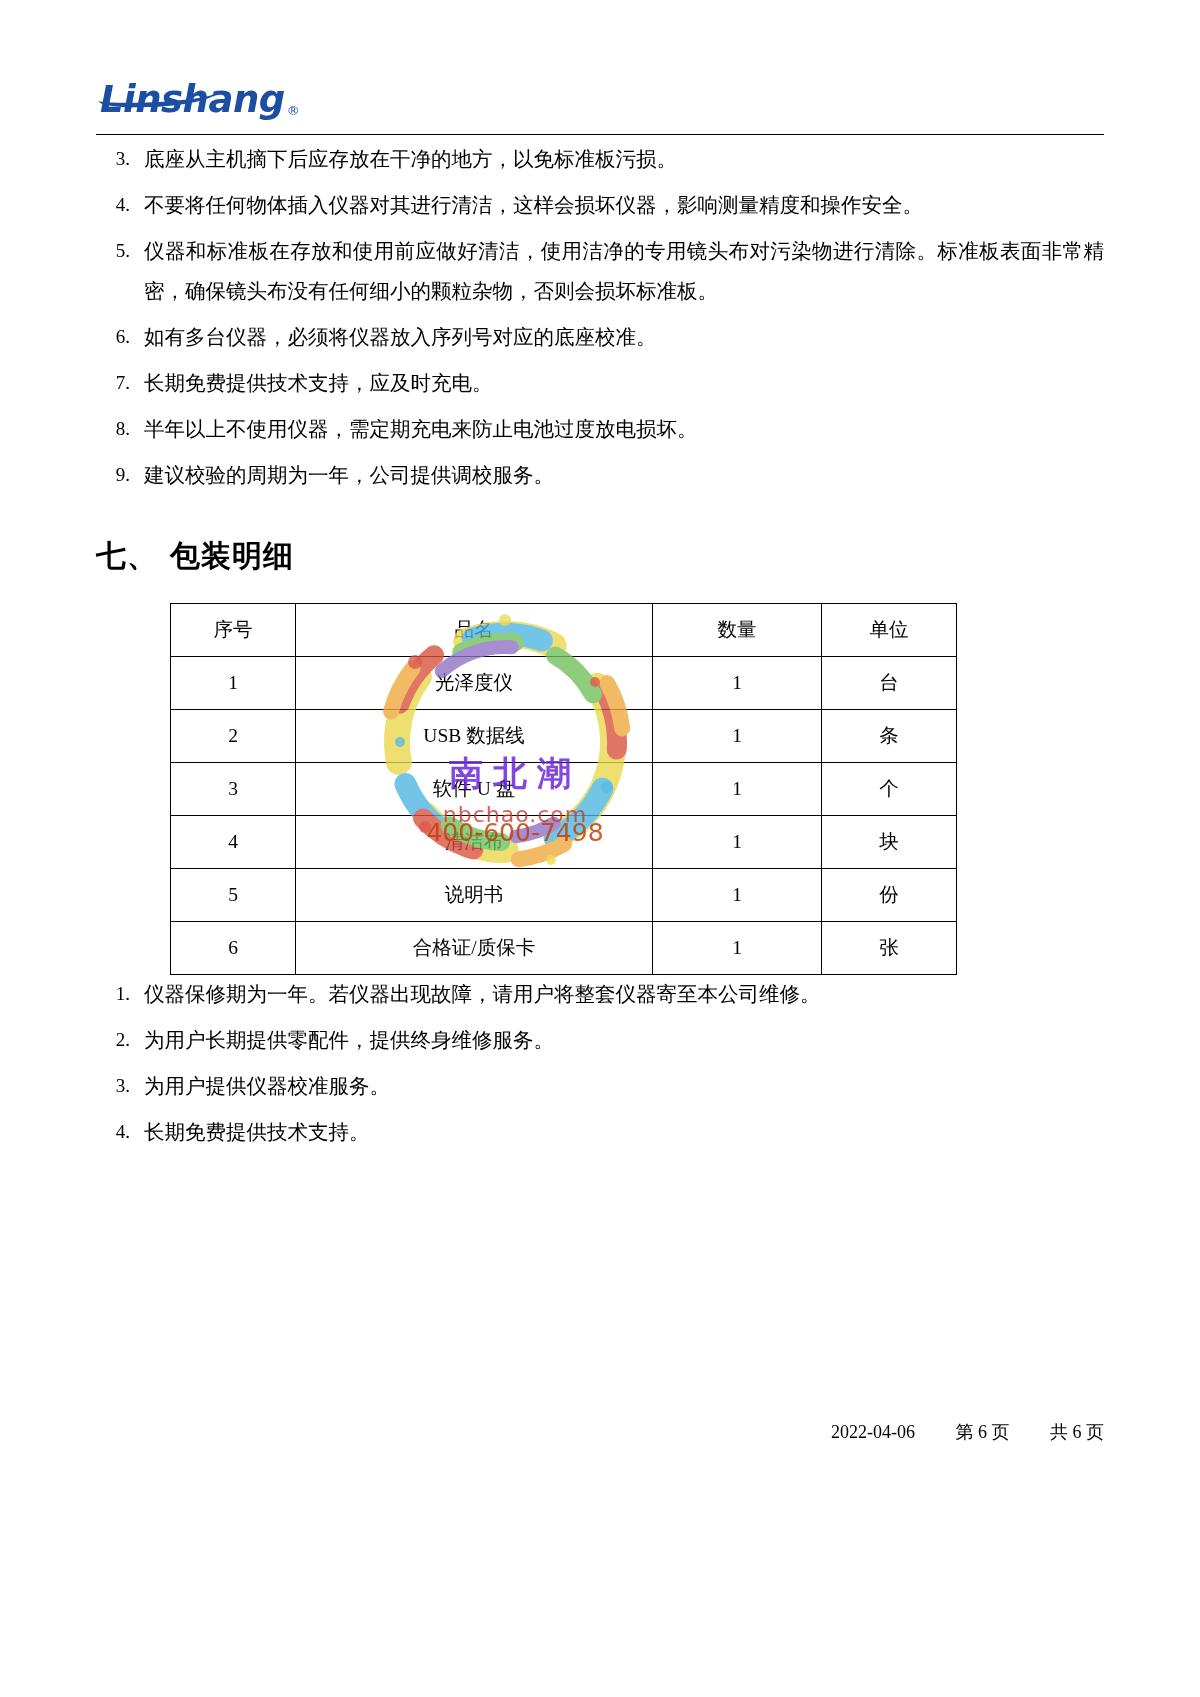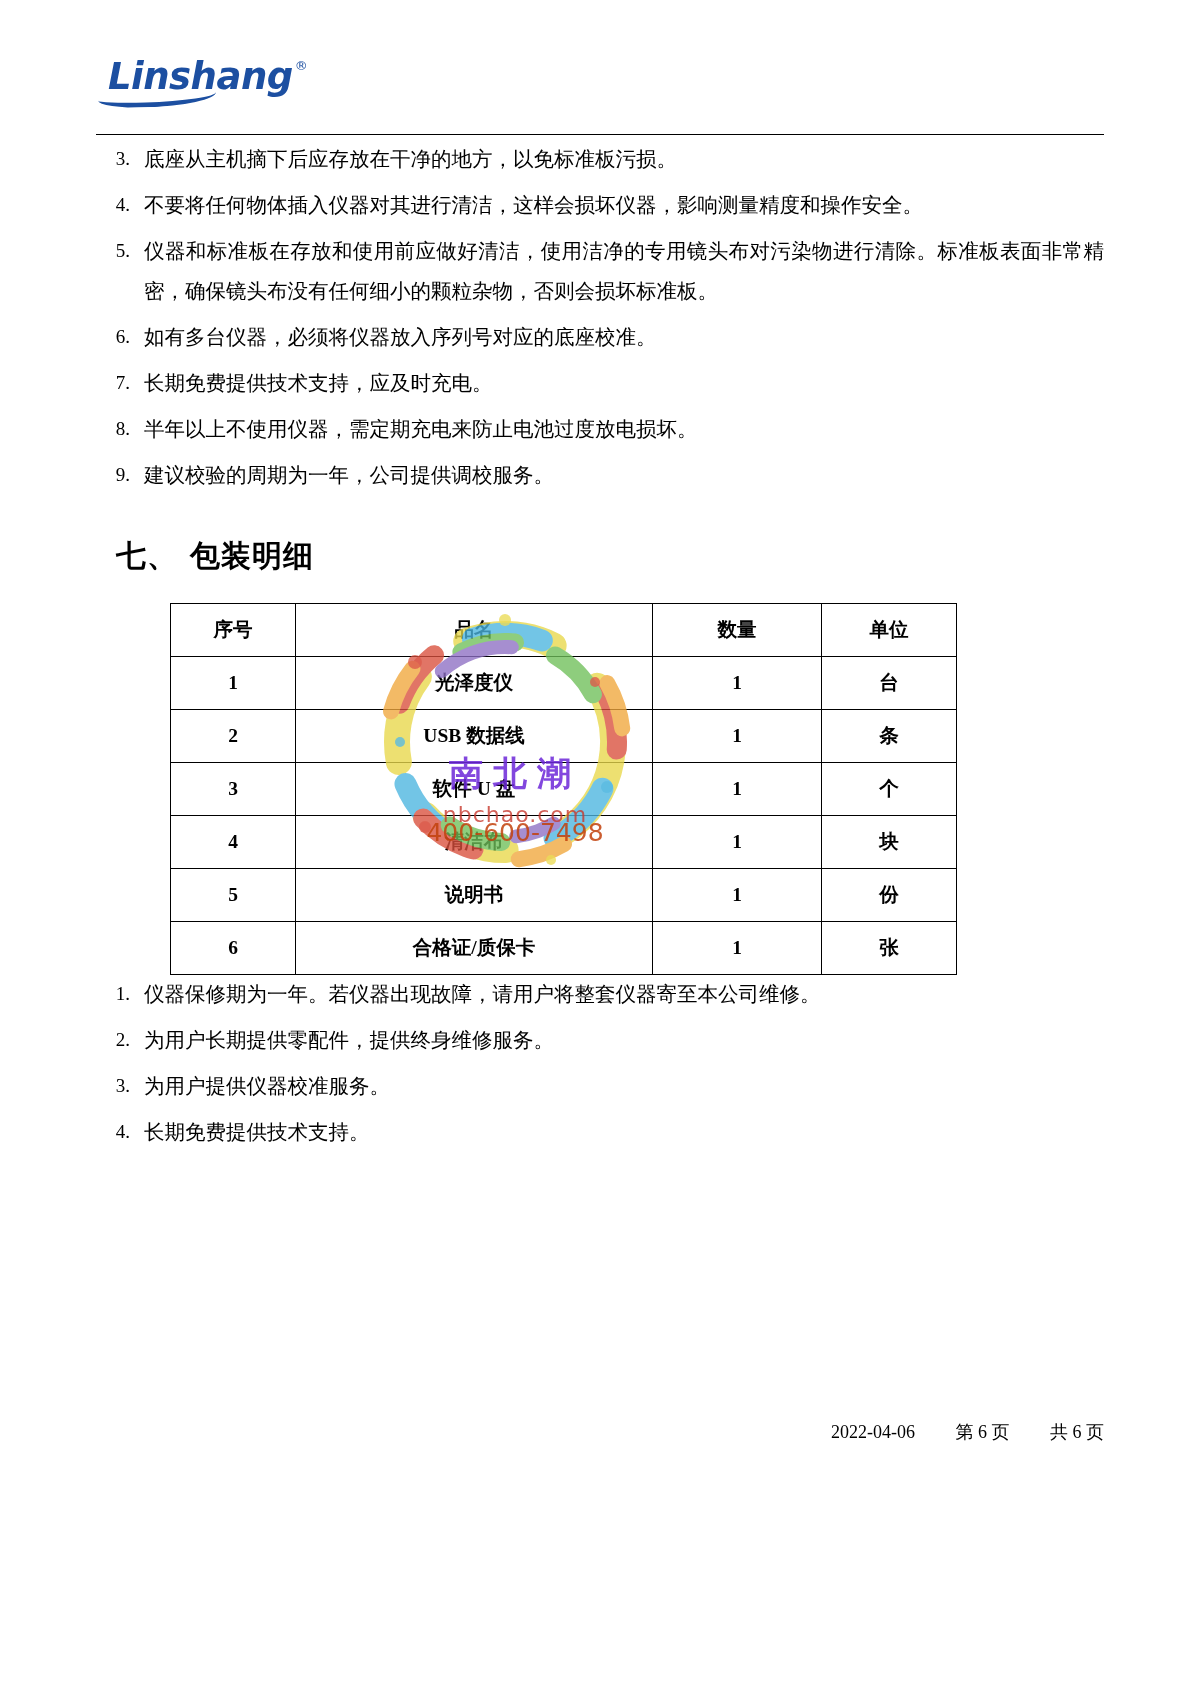--- a/index.html
+++ b/index.html
@@ -25,25 +25,25 @@
   
   .header {
     position: absolute;
     left: 96px;
     top: 52px;
     width: 1008px;
     height: 84px;
   }
   .logo {
     position: absolute;
-    left: 12px;
+    left: 4px;
     top: 6px;
     height: 60px;
     display: flex;
-    align-items: flex-start;
+    align-items: flex-end;
   }
   .logo-text {
     font-family: "DejaVu Sans", sans-serif;
     font-weight: bold;
     font-style: italic;
     font-size: 37px;
     color: #1c4fa1;
     letter-spacing: -0.5px;
     line-height: 1;
   }
@@ -106,21 +106,21 @@
   ol.numlist > li .txt {
     display: block;
   }
 
   
   .h1 {
     font-family: "DejaVu Sans", sans-serif;
     font-weight: bold;
     font-size: 30px;
     letter-spacing: 1px;
-    margin: 40px 0 26px 20px;
+    margin: 40px 0 26px 0;
   }
   .h1 .hnum {
     display: inline-block;
     min-width: 74px;
   }
 
   
   .pack-table-wrap {
     margin: 10px 0 0 74px;
     width: 782px;
@@ -129,21 +129,21 @@
     border-collapse: collapse;
     width: 782px;
     table-layout: fixed;
   }
   table.pack td, table.pack th {
     border: 1.2px solid #000;
     height: 52px;
     text-align: center;
     vertical-align: middle;
     font-size: 19.5px;
-    font-weight: bold;
+    font-weight: normal;
     font-family: "Liberation Serif", serif;
     padding: 0;
     background: transparent;
   }
   table.pack .c-no { width: 124px; }
   table.pack .c-name { width: 356px; }
   table.pack .c-qty { width: 168px; }
   table.pack .c-unit { width: 134px; }
 
   

